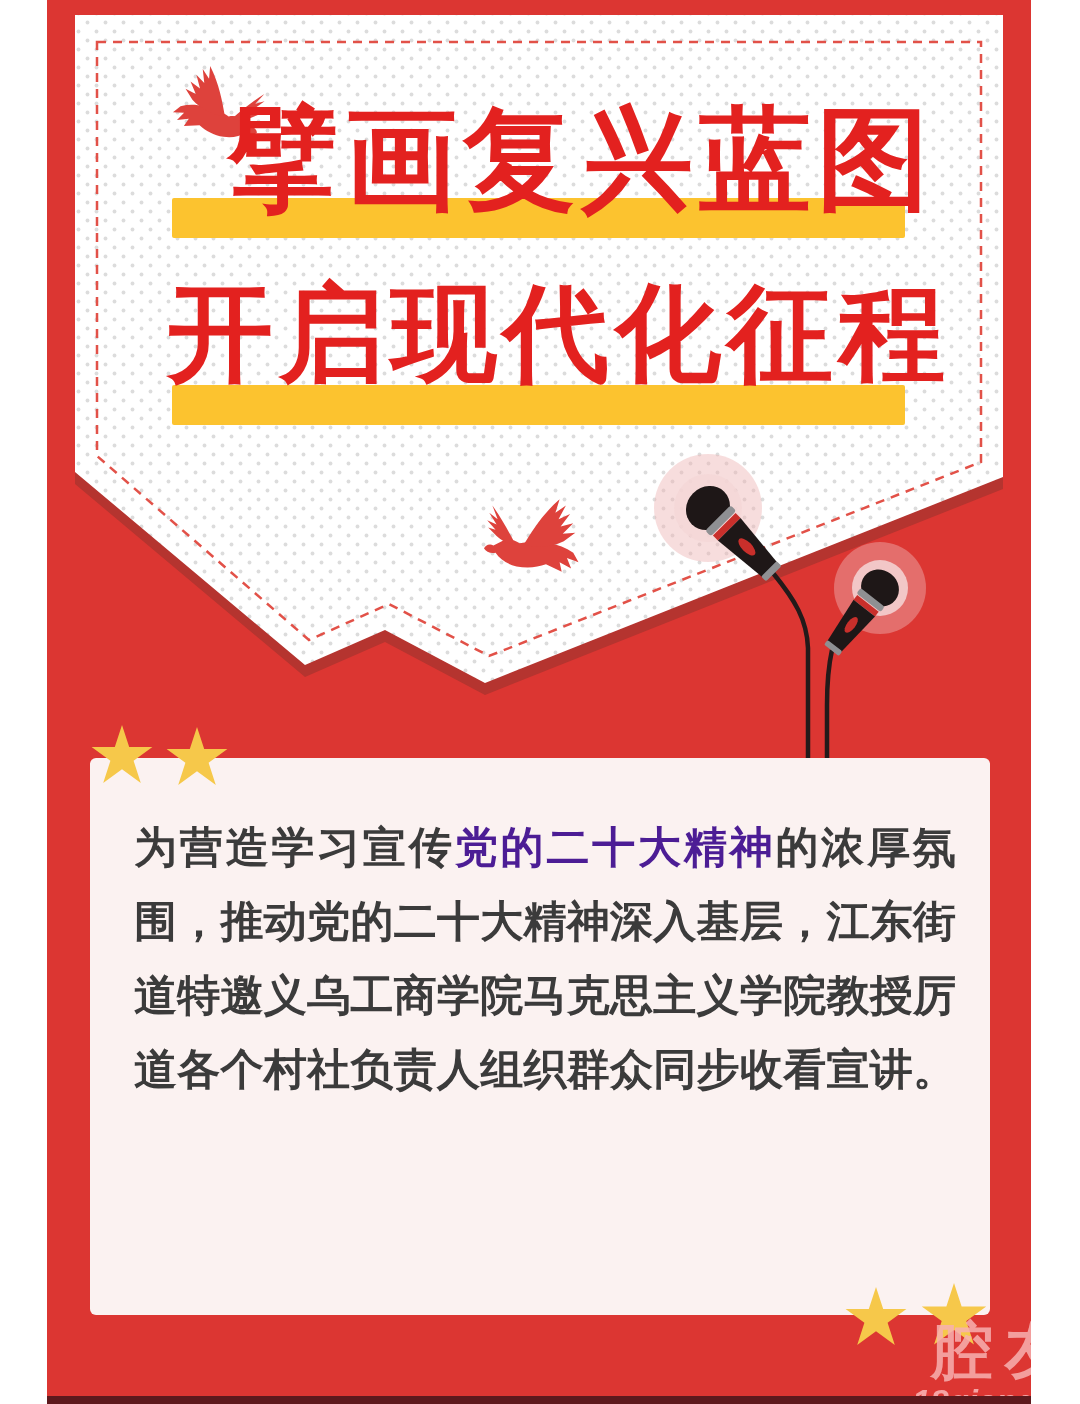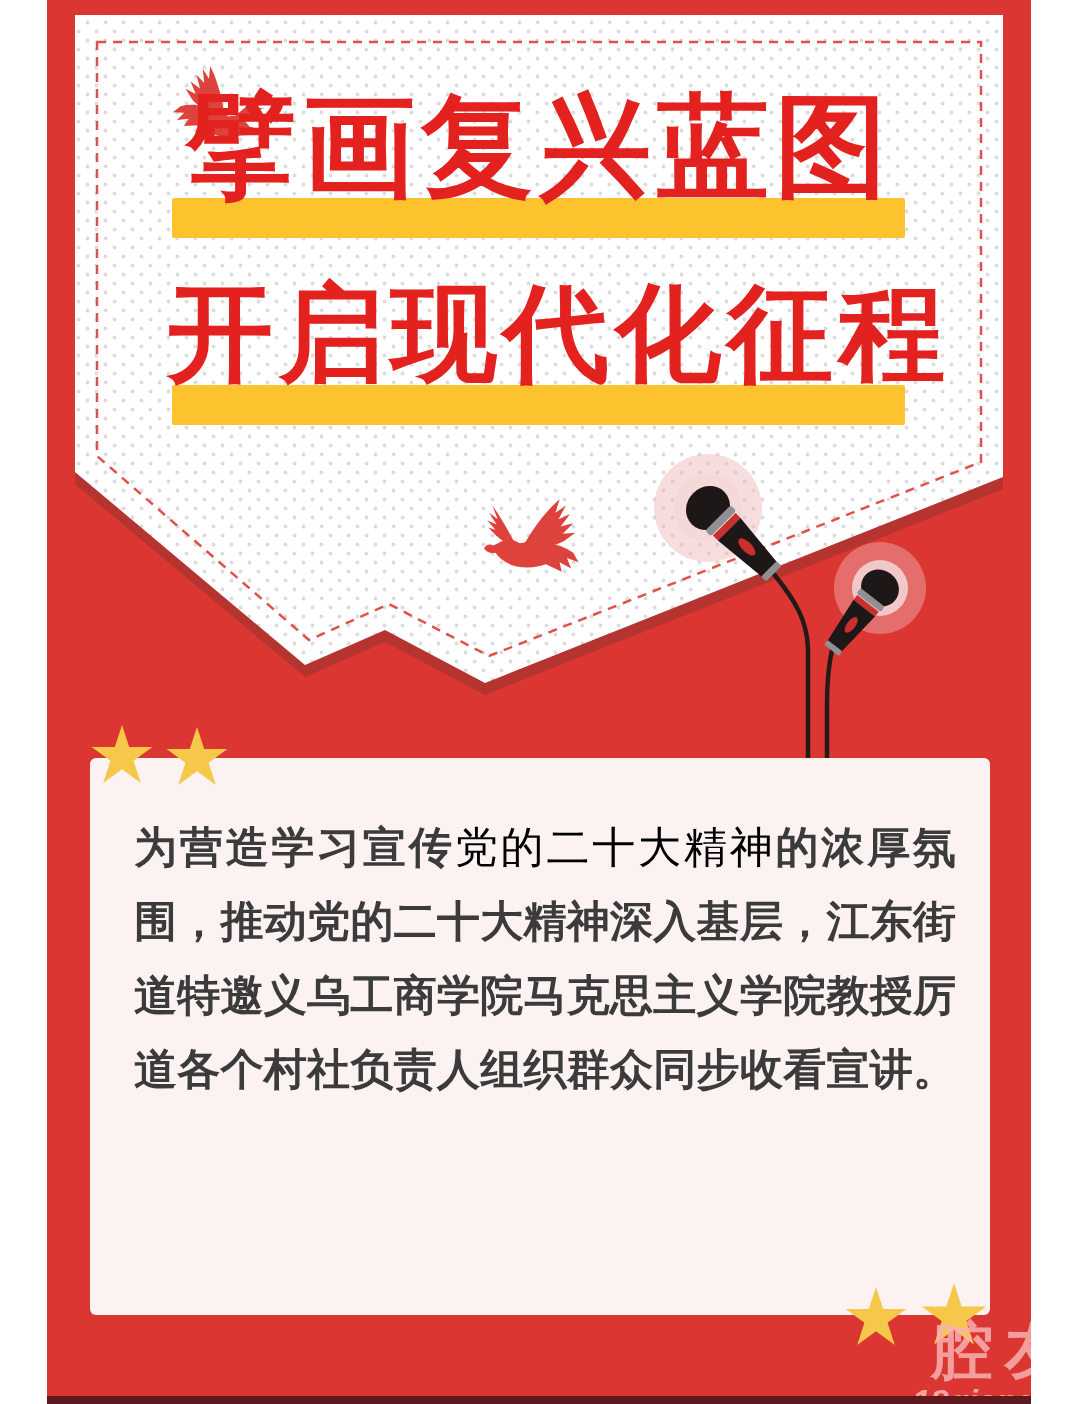--- a/index.html
+++ b/index.html
@@ -7,28 +7,28 @@
         font-family:"Liberation Sans",sans-serif;}
   .poster{position:absolute;left:47px;top:0;width:984px;height:1404px;
           background:#dc3632;overflow:hidden;}
   .banner-svg{position:absolute;left:0;top:0;z-index:1;}
   .hl{position:absolute;left:125px;width:733px;height:40px;background:#fcc32f;
       border-radius:2px;z-index:2;}
   .hl1{top:198px;}
   .hl2{top:385px;}
   .title{position:absolute;left:28px;width:928px;text-align:center;z-index:3;
          font-weight:900;color:#e3211f;letter-spacing:6px;line-height:1;}
-  .t1{top:91px;font-size:112px;}
+  .t1{top:104px;font-size:112px;margin-left:42px;}
   .t2{top:280px;font-size:106px;margin-left:20px;}
   .content-box{position:absolute;left:43px;top:758px;width:900px;height:557px;
                background:#fbf2f1;border-radius:6px;z-index:4;box-sizing:border-box;
                padding:52px 34px 0 44px;}
   .body-line{font-size:43px;line-height:74px;color:#3b3b3b;font-weight:600;
              text-align:justify;text-align-last:justify;white-space:nowrap;}
-  .body-line .em{color:#000000;font-weight:400;}
+  .body-line .em{color:#4c1d95;font-weight:700;}
   .stars-svg{position:absolute;z-index:5;}
   .stars-top{left:30px;top:713px;}
   .stars-bottom{left:790px;top:1273px;}
   .watermark{position:absolute;left:884px;top:1320px;z-index:6;line-height:1;}
   .wm-brand{font-size:62px;font-weight:800;letter-spacing:12px;
             color:rgba(247,176,176,0.85);white-space:nowrap;}
   .wm-domain{font-size:33px;font-weight:800;font-style:italic;margin-top:3px;
              margin-left:-19px;color:rgba(247,176,176,0.9);white-space:nowrap;}
   .bottom-bar{position:absolute;left:0;bottom:0;width:100%;height:8px;
               background:#5d191d;z-index:7;}

